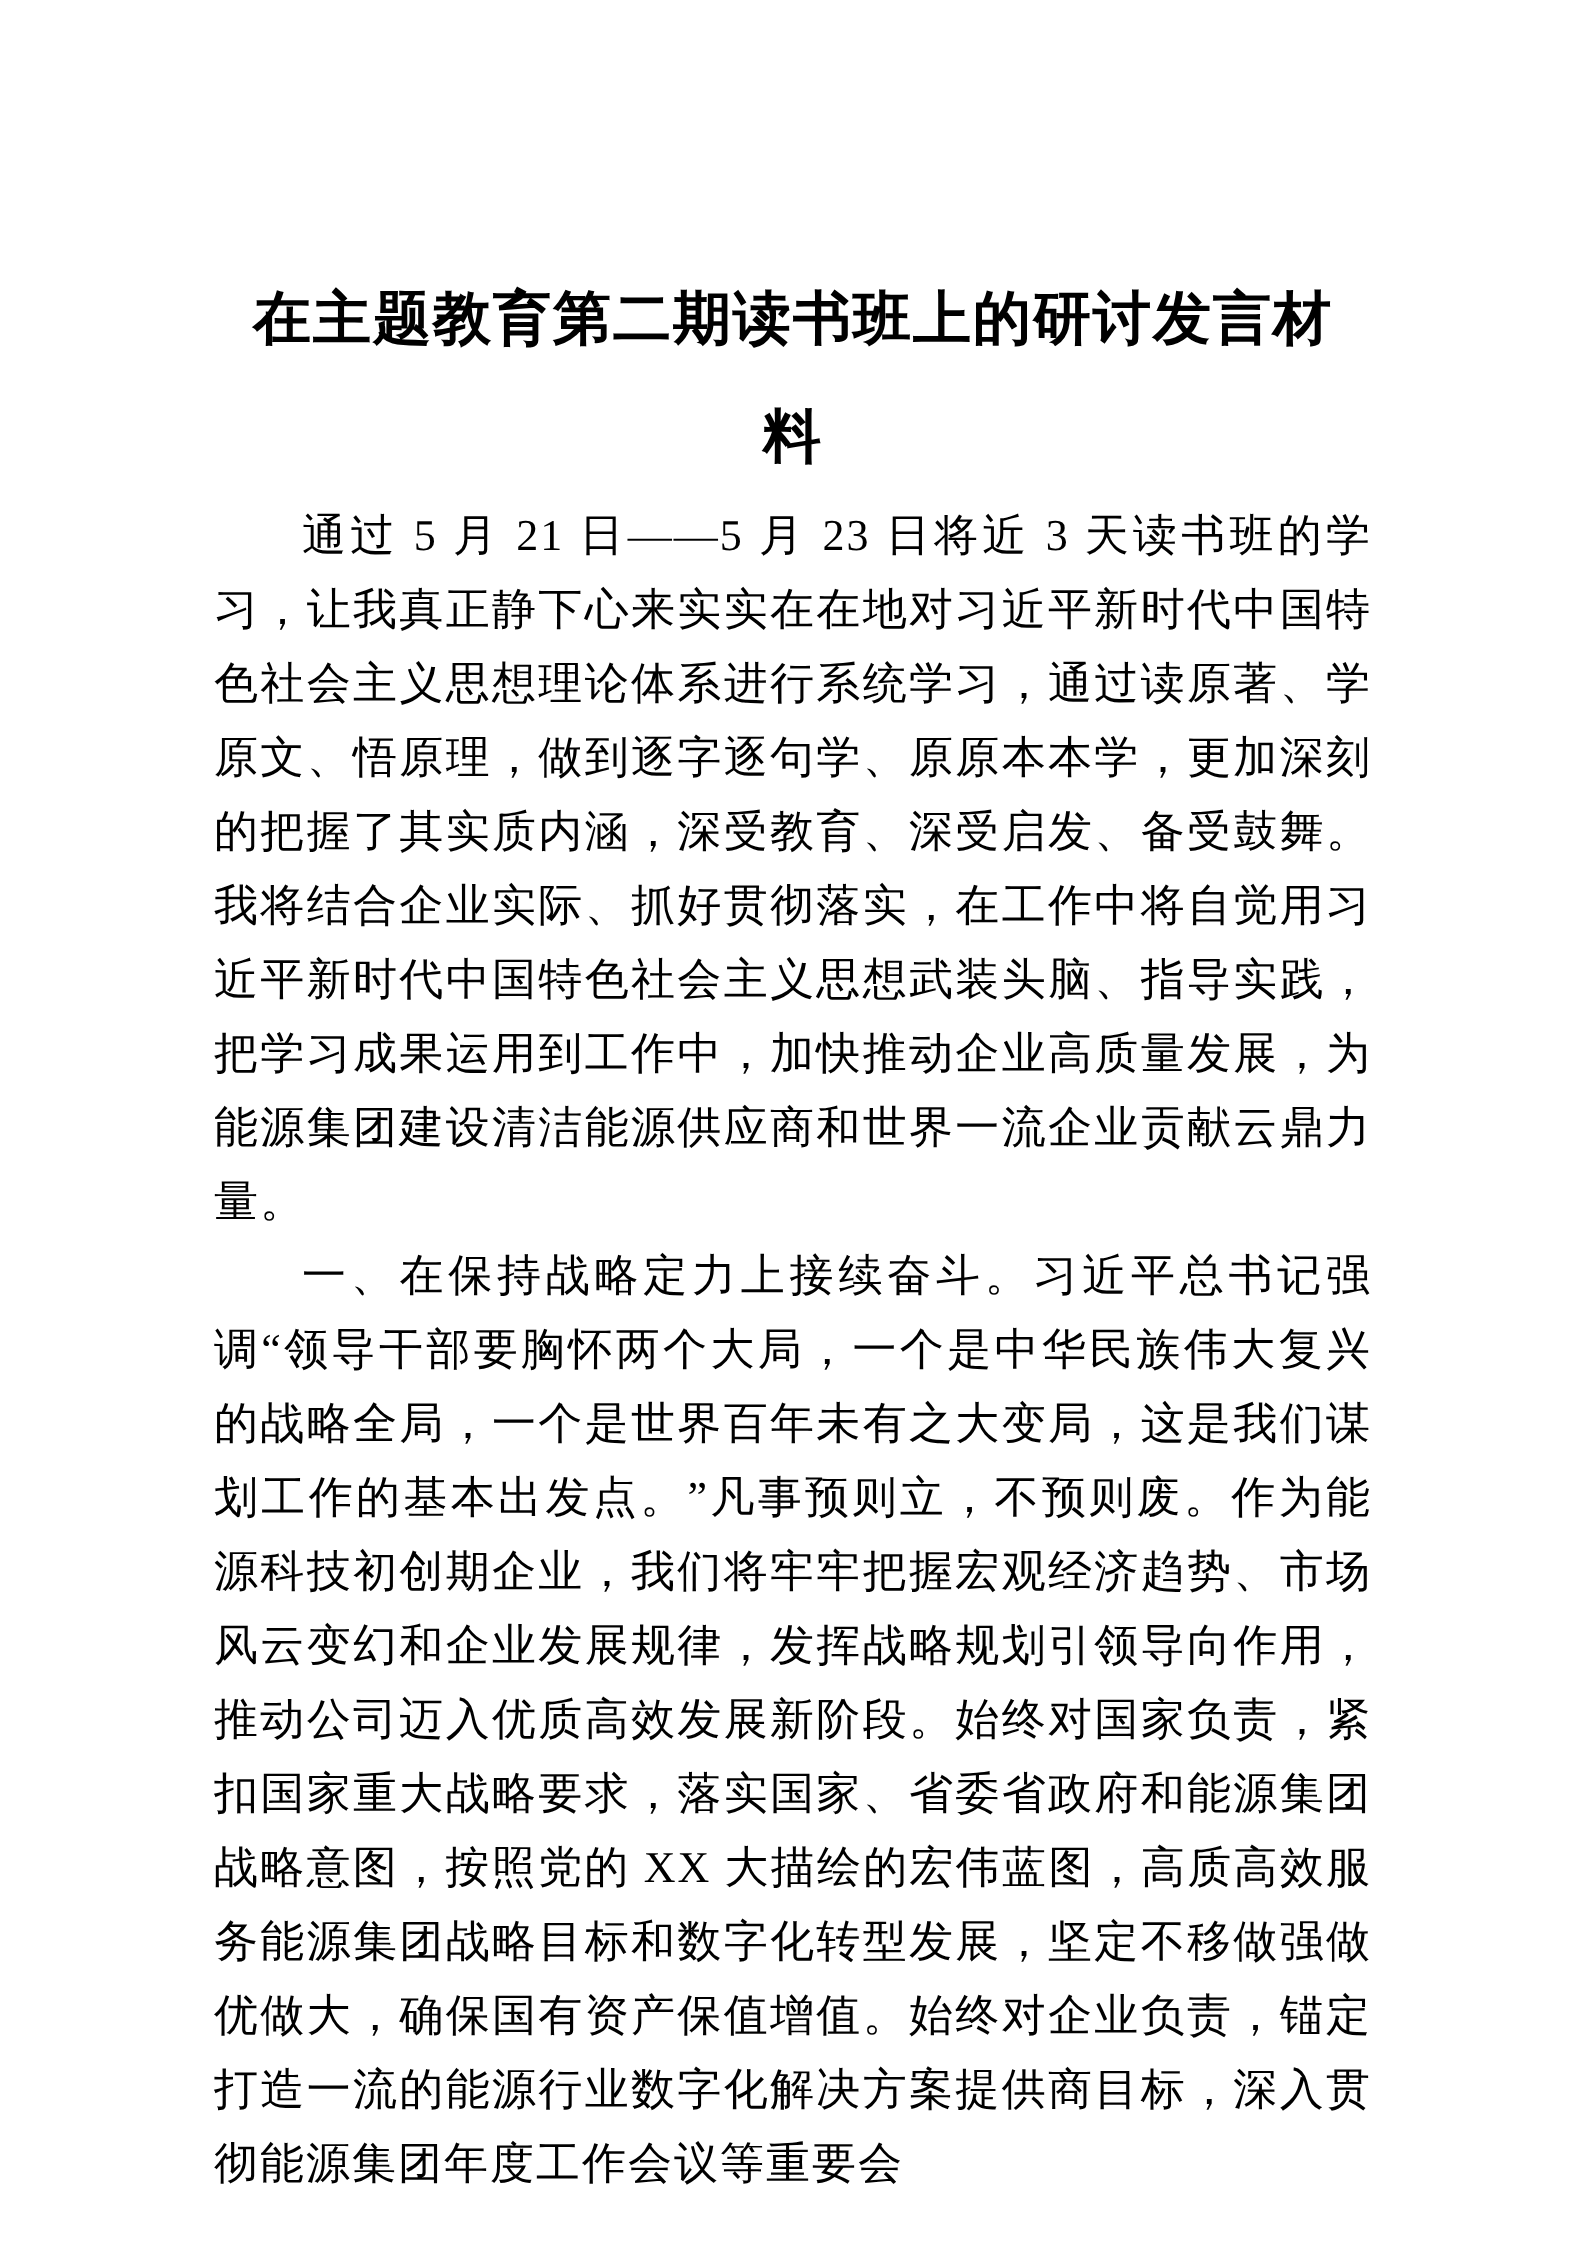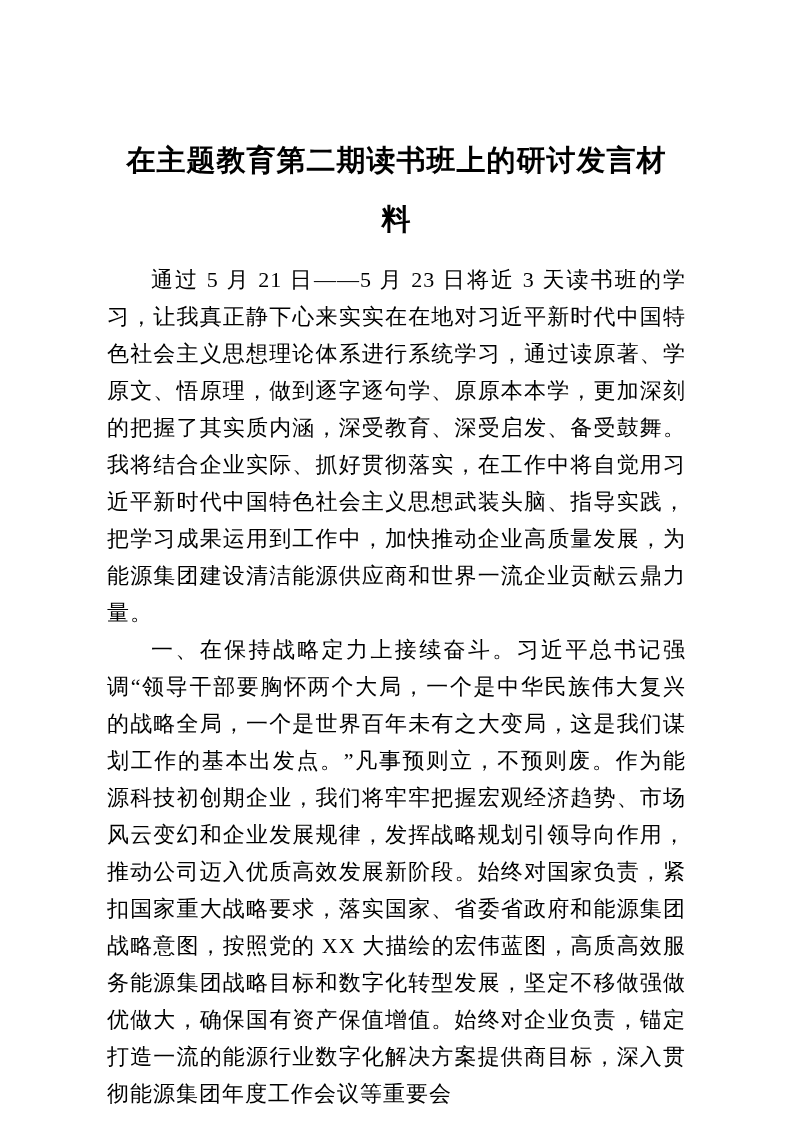--- a/index.html
+++ b/index.html
@@ -23,21 +23,21 @@
       font-weight: 700;
       font-size: 29px;
       line-height: 59px;
       letter-spacing: 1px;
       text-align: center;
       max-width: 566px;
       margin: 0 auto;
       color: #000000;
     }
     .doc-body {
-      margin-top: 12px;
+      margin-top: 0;
     }
     .doc-body p {
       font-family: "Liberation Serif", "DejaVu Serif", serif;
       font-size: 22px;
       line-height: 37px;
       letter-spacing: 1px;
       text-align: justify;
       text-indent: 2em;
       margin: 0;
       color: #000000;

